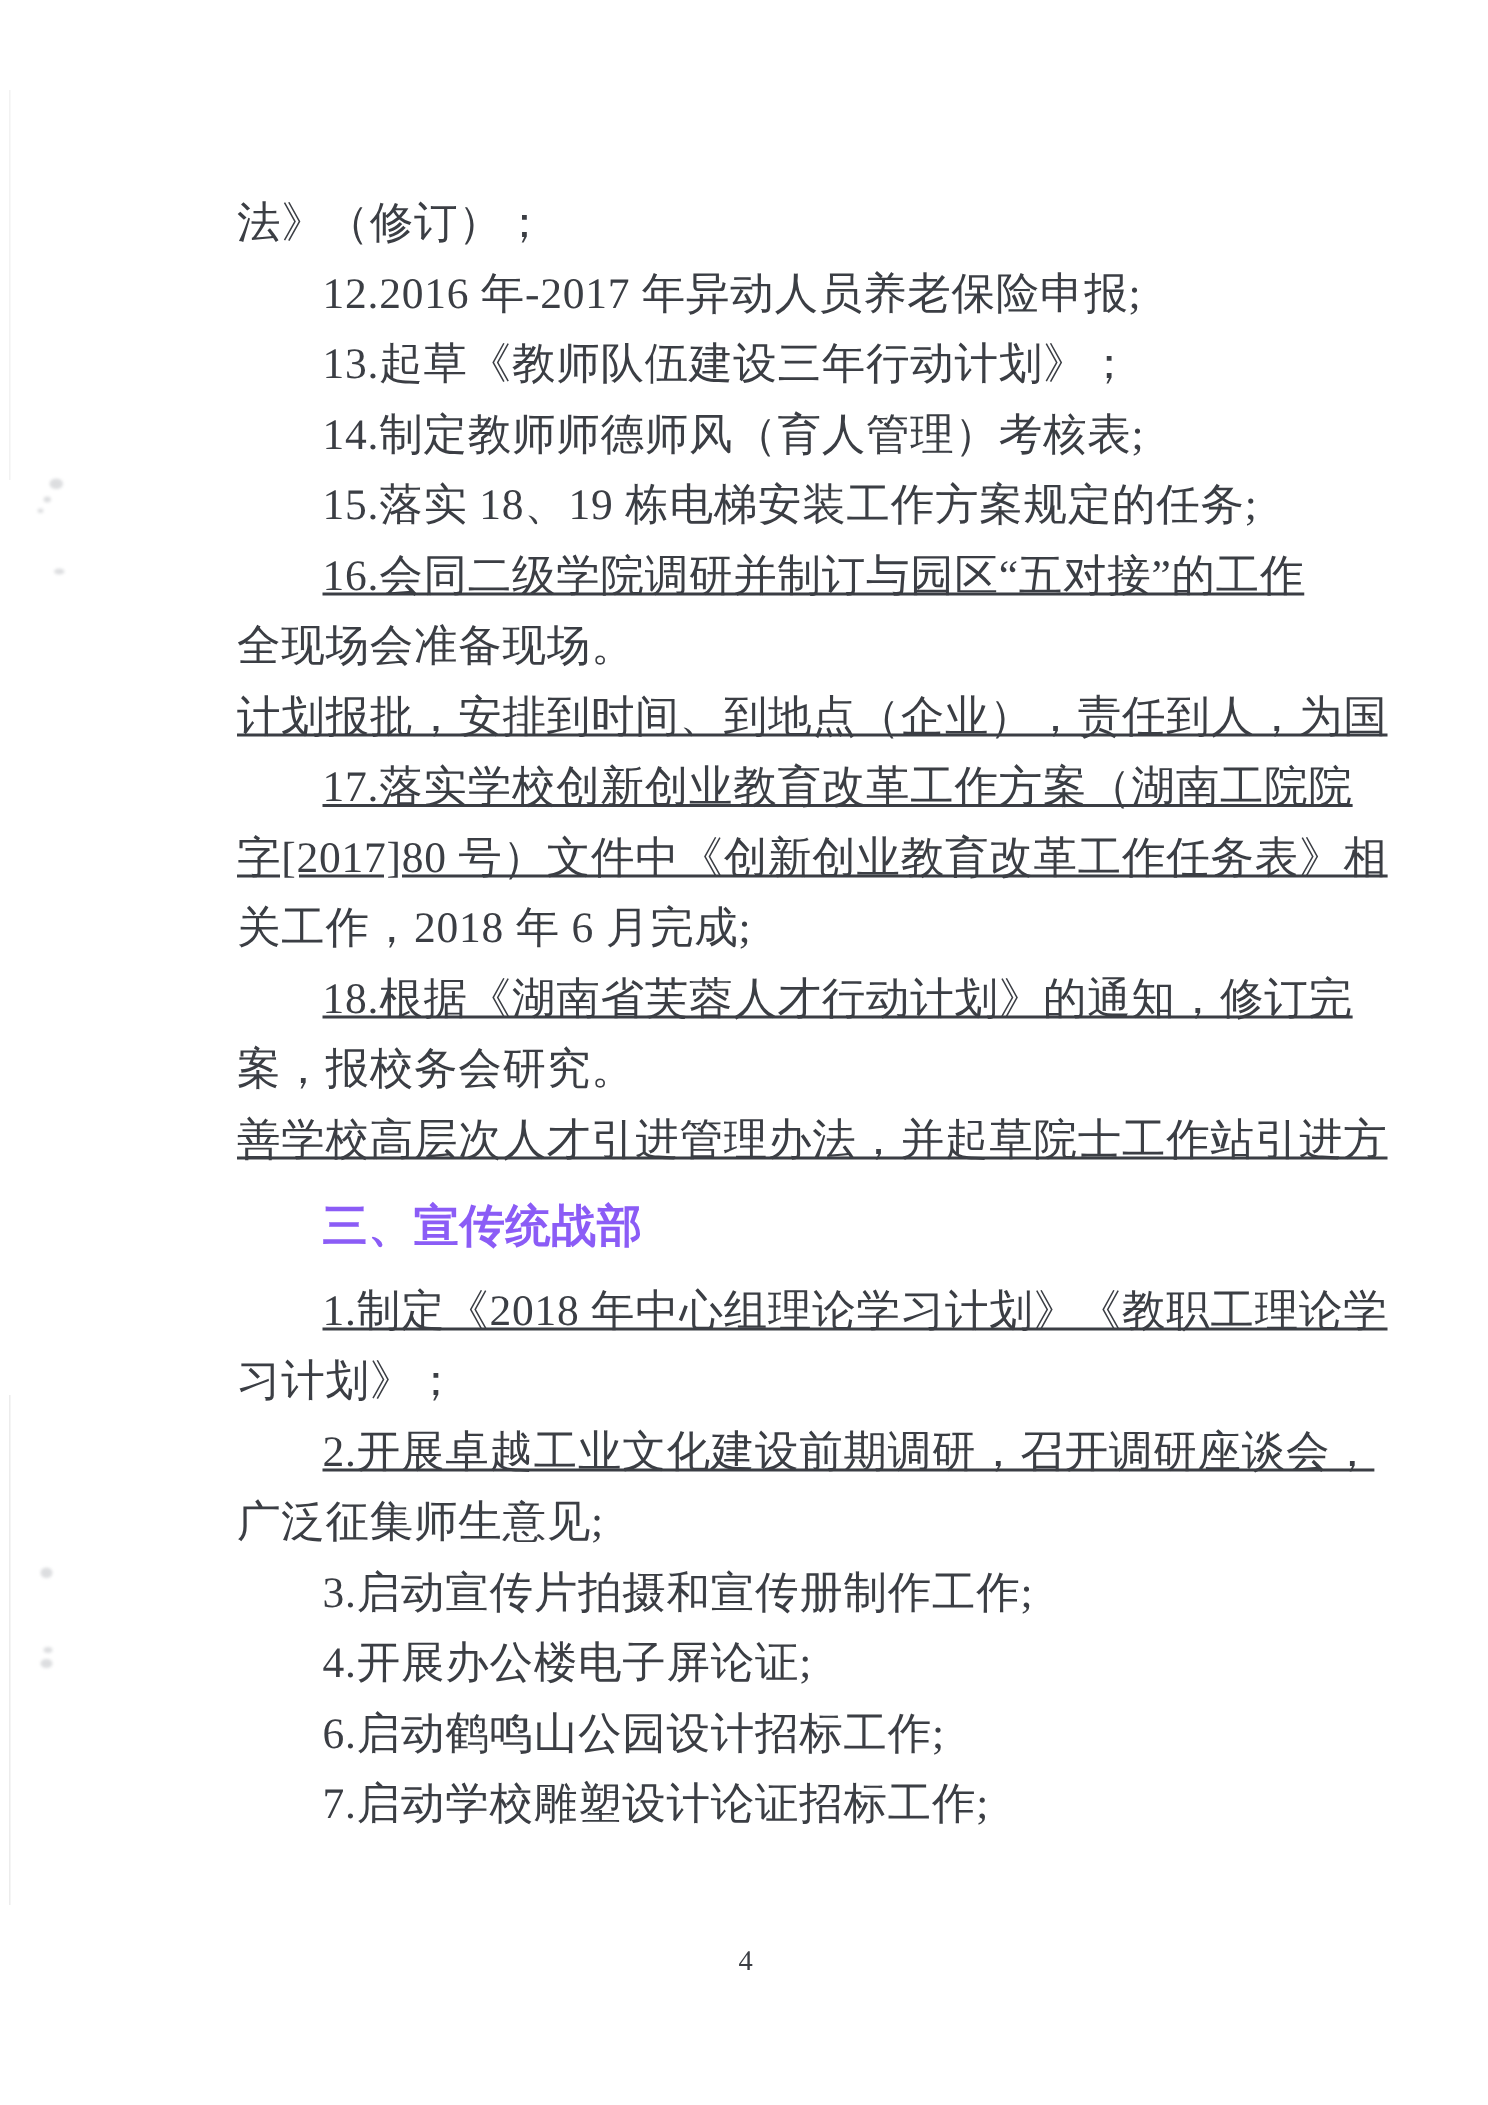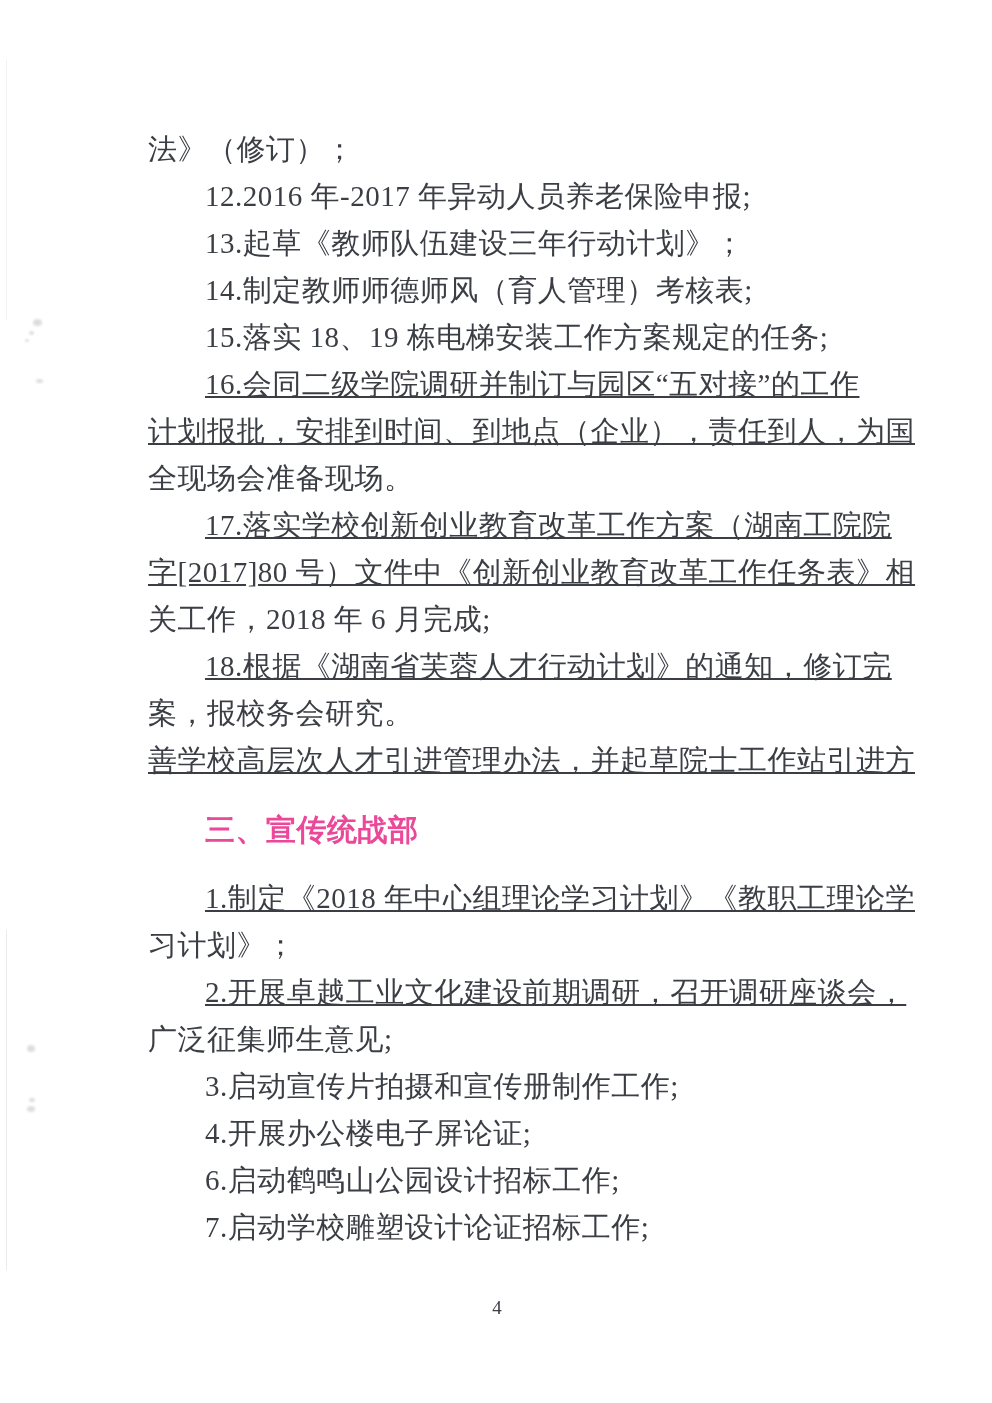--- a/index.html
+++ b/index.html
@@ -46,21 +46,21 @@
   .smudge.s1 { left: 33px; top: 319px; width: 9px;  height: 7px; }
   .smudge.s2 { left: 29px; top: 331px; width: 5px;  height: 4px; }
   .smudge.s3 { left: 25px; top: 339px; width: 4px;  height: 3px; }
   .smudge.s4 { left: 36px; top: 379px; width: 7px;  height: 4px; }
   .smudge.s5 { left: 27px; top: 1045px; width: 8px; height: 7px; }
   .smudge.s6 { left: 29px; top: 1098px; width: 6px; height: 4px; }
   .smudge.s7 { left: 27px; top: 1106px; width: 8px; height: 6px; }
 
   .content {
     position: absolute;
-    left: 148px;
+    left: 158px;
     top: 126px;
     width: 698px;
     color: #3b3e44;
     font-size: 29px;
   }
   .line {
     height: 47px;
     line-height: 47px;
     white-space: nowrap;
     letter-spacing: 0.5px;
@@ -70,22 +70,22 @@
   }
   .line.justify {
     text-align: justify;
     text-align-last: justify;
     text-decoration: underline;
   }
   .line.heading {
     font-family: "Liberation Sans", "DejaVu Sans", sans-serif;
     font-weight: bold;
     font-size: 30px;
-    margin: 22px 0;
-    color: #ec4899;
+    margin: 10px 0;
+    color: #8b5cf6;
   }
   .page-number {
     position: absolute;
     left: 148px;
     width: 698px;
     top: 1297px;
     text-align: center;
     font-size: 19px;
     color: #3b3e44;
     letter-spacing: 0;
@@ -106,22 +106,22 @@
   <div class="smudge s6"></div>
   <div class="smudge s7"></div>
 
   <div class="content" id="content">
       <div class="line">法》（修订）；</div>
       <div class="line indent">12.2016 年-2017 年异动人员养老保险申报;</div>
       <div class="line indent">13.起草《教师队伍建设三年行动计划》；</div>
       <div class="line indent">14.制定教师师德师风（育人管理）考核表;</div>
       <div class="line indent">15.落实 18、19 栋电梯安装工作方案规定的任务;</div>
       <div class="line indent justify">16.会同二级学院调研并制订与园区“五对接”的工作</div>
+      <div class="line">全现场会准备现场。</div>
       <div class="line justify">计划报批，安排到时间、到地点（企业），责任到人，为国</div>
-      <div class="line">全现场会准备现场。</div>
       <div class="line indent justify">17.落实学校创新创业教育改革工作方案（湖南工院院</div>
       <div class="line justify">字[2017]80 号）文件中《创新创业教育改革工作任务表》相</div>
       <div class="line">关工作，2018 年 6 月完成;</div>
       <div class="line indent justify">18.根据《湖南省芙蓉人才行动计划》的通知，修订完</div>
       <div class="line">案，报校务会研究。</div>
       <div class="line justify">善学校高层次人才引进管理办法，并起草院士工作站引进方</div>
       <div class="line indent heading">三、宣传统战部</div>
       <div class="line indent justify">1.制定《2018 年中心组理论学习计划》《教职工理论学</div>
       <div class="line">习计划》；</div>
       <div class="line indent justify">2.开展卓越工业文化建设前期调研，召开调研座谈会，</div>

